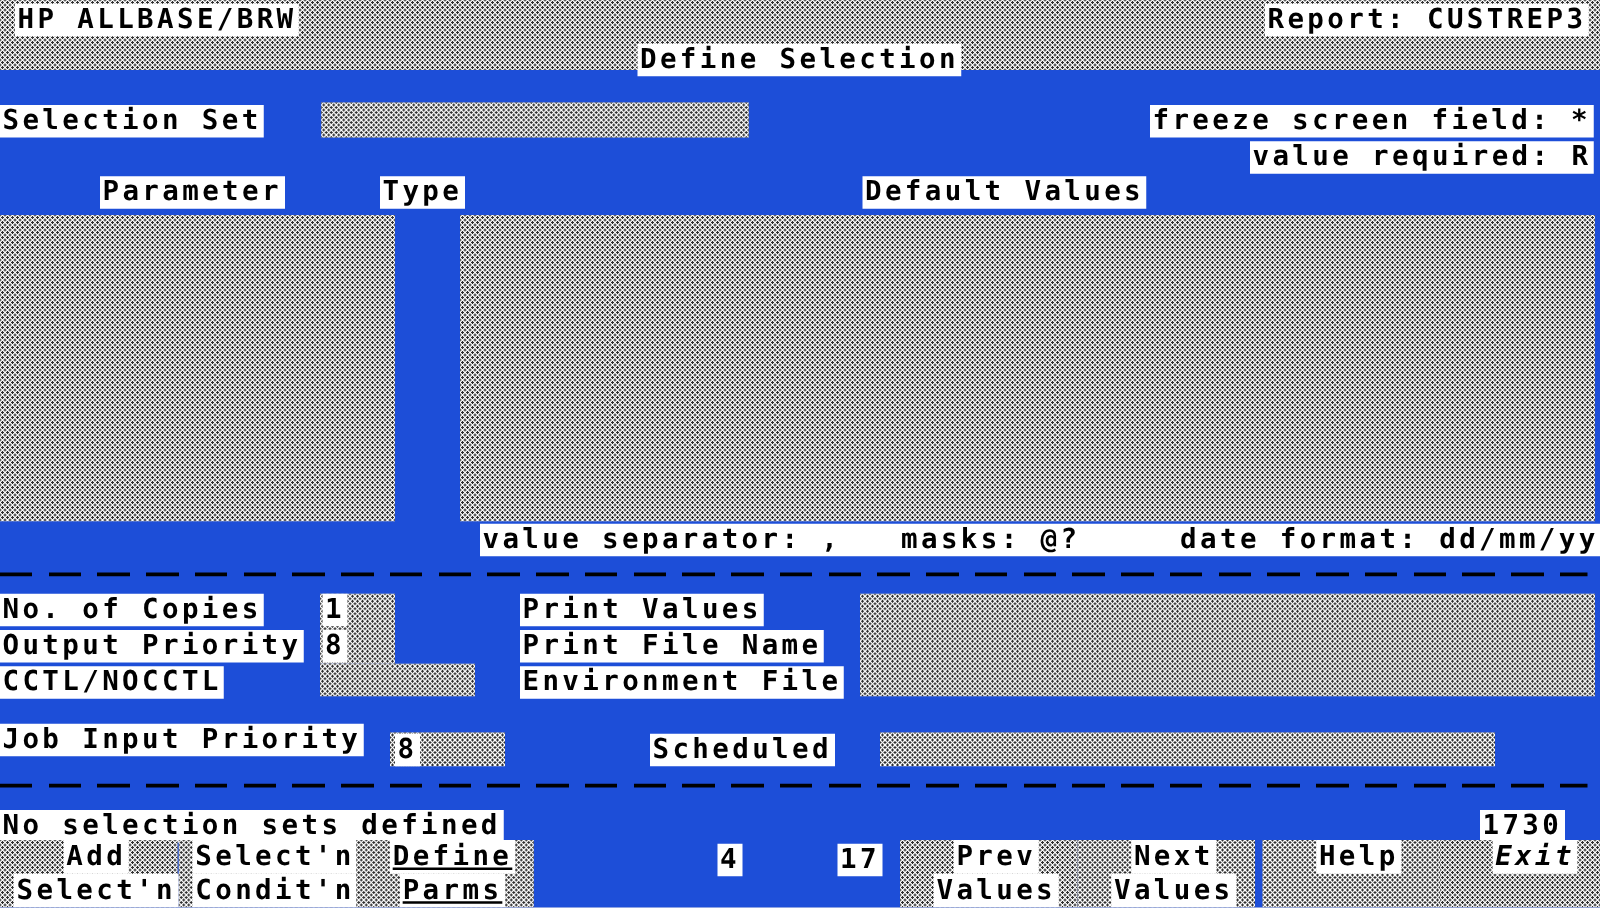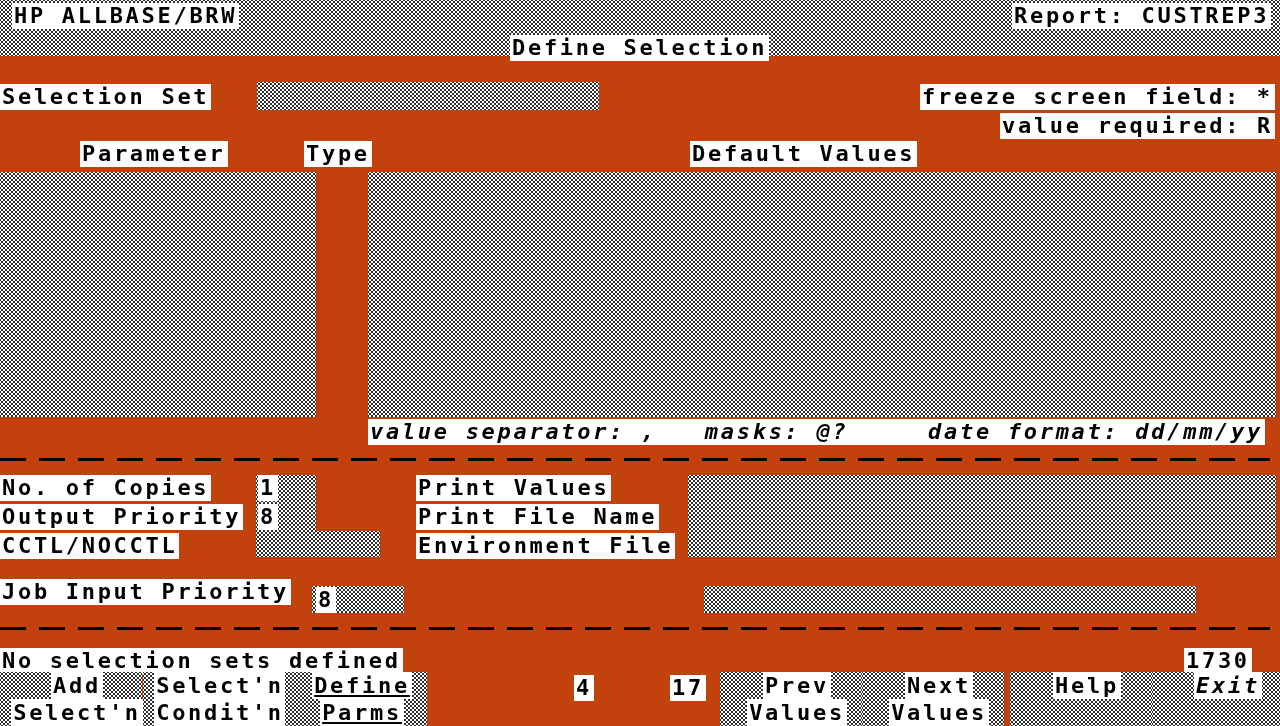--- a/index.html
+++ b/index.html
@@ -1,19 +1,19 @@
 <!DOCTYPE html>
 <html><head>
 <meta charset="utf-8">
 <style>
   html,body{margin:0;padding:0;background:#e8e8e8;}
   #screen{
     position:relative;
     width:1280px;height:726px;
-    background:#c2410c;
+    background:#1d4ed8;
     overflow:hidden;
     font-family:"DejaVu Sans Mono","Liberation Mono",monospace;
     font-weight:bold;
     font-size:22px;
     letter-spacing:2.7px;
     color:#000;
   }
   .dither{
     position:absolute;
     background-color:#fff;
@@ -65,41 +65,42 @@
   <span class="t" style="left:920px;top:84px;">freeze screen field: *</span>
   <span class="t" style="left:1000px;top:113px;">value required: R</span>
 
   <span class="t" style="left:80px;top:141px;">Parameter</span>
   <span class="t" style="left:304px;top:141px;">Type</span>
   <span class="t" style="left:690px;top:141px;">Default Values</span>
 
   <div class="dither" style="left:0px;top:172px;width:304px;height:245px;"></div>
   <div class="dither" style="left:368px;top:172px;width:896px;height:245px;"></div>
 
-  <span class="t" style="left:368px;top:419px;font-style:italic;">value separator: ,   masks: @?     date format: dd/mm/yy</span>
+  <span class="t" style="left:384px;top:419px;">value separator: ,   masks: @?     date format: dd/mm/yy</span>
   <div class="dash" style="left:0;top:458px;width:1270px;"></div>
 
   <span class="t" style="left:0px;top:475px;">No. of Copies</span>
   <div class="dither" style="left:256px;top:475px;width:48px;height:56px;"></div>
   <span class="t" style="left:258px;top:475px;">1</span>
   <span class="t" style="left:416px;top:475px;">Print Values</span>
 
   <span class="t" style="left:0px;top:504px;">Output Priority</span>
   <span class="t" style="left:258px;top:504px;">8</span>
   <span class="t" style="left:416px;top:504px;">Print File Name</span>
 
   <span class="t" style="left:0px;top:533px;">CCTL/NOCCTL</span>
   <div class="dither" style="left:256px;top:531px;width:112px;height:26px;"></div>
   <span class="t" style="left:416px;top:533px;">Environment File</span>
 
   <div class="dither" style="left:688px;top:475px;width:576px;height:82px;"></div>
 
   <span class="t" style="left:0px;top:579px;">Job Input Priority</span>
   <div class="dither" style="left:312px;top:586px;width:80px;height:27px;"></div>
   <span class="t" style="left:316px;top:587px;">8</span>
+  <span class="t" style="left:520px;top:587px;">Scheduled</span>
   <div class="dither" style="left:704px;top:586px;width:480px;height:27px;"></div>
 
   <div class="dash" style="left:0;top:627px;width:1270px;"></div>
 
   <span class="t" style="left:0px;top:648px;">No selection sets defined</span>
   <span class="t" style="left:1184px;top:648px;">1730</span>
 
   <span class="t" style="left:574px;top:675px;">4</span>
   <span class="t" style="left:670px;top:675px;">17</span>
 

